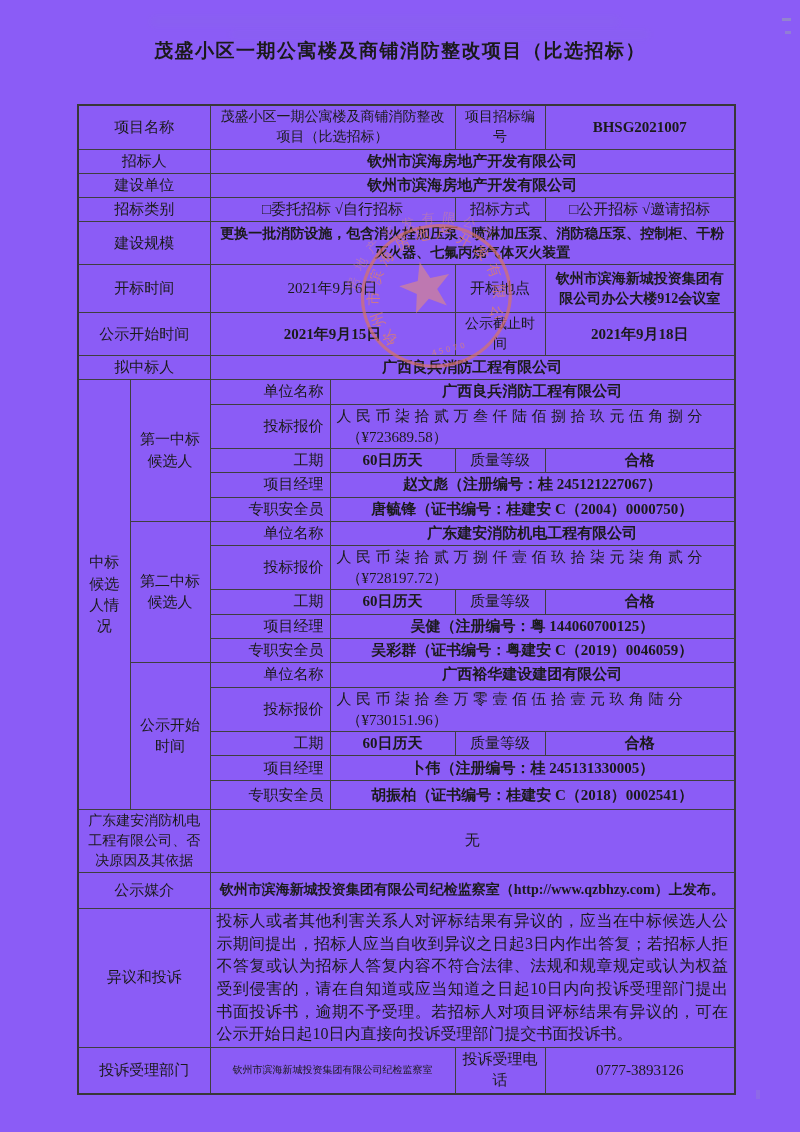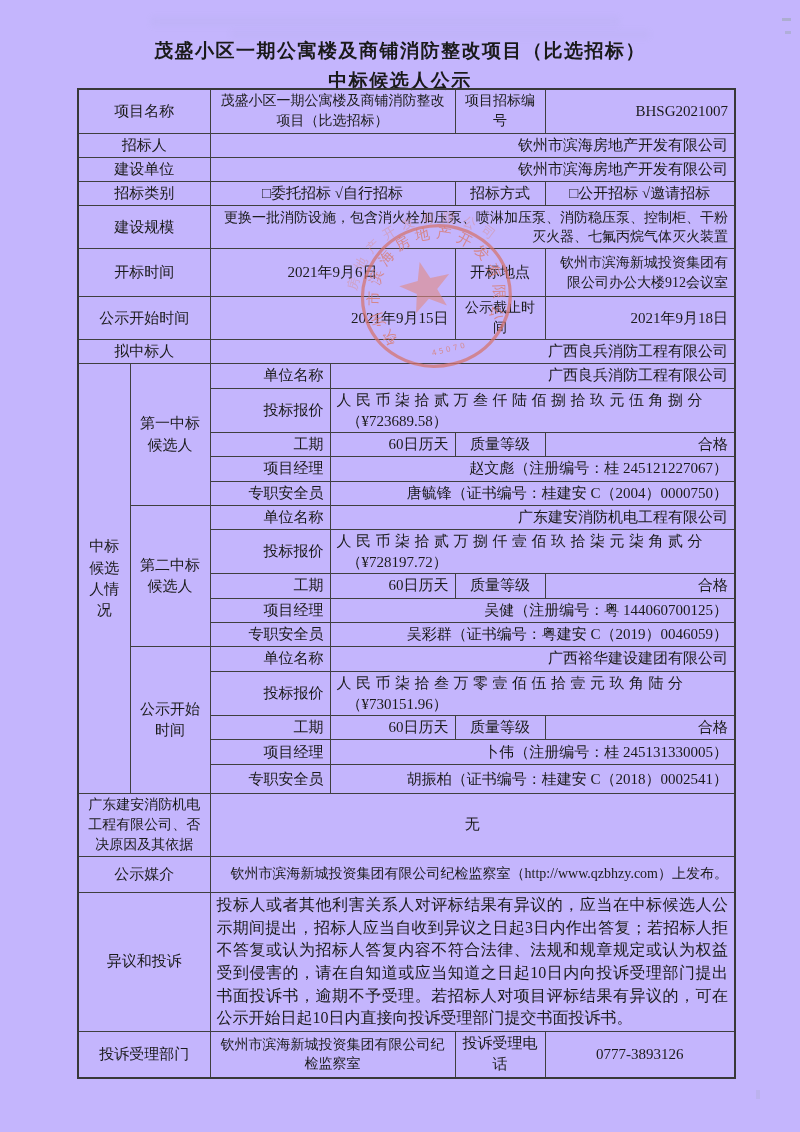--- a/index.html
+++ b/index.html
@@ -1,55 +1,54 @@
 <!DOCTYPE html>
 <html><head>
 <meta charset="utf-8">
 <style>
   html,body{margin:0;padding:0;}
   body{width:800px;height:1132px;background:#f4f4f2;font-family:"Liberation Serif","DejaVu Serif",serif;}
-  .page{position:relative;width:800px;height:1132px;background:#c4b5fd;overflow:hidden;color:#1a1a1a;}
+  .page{position:relative;width:800px;height:1132px;background:#8b5cf6;overflow:hidden;color:#1a1a1a;}
 
   
   .ghost{position:absolute;background:#7e95a6;opacity:0.05;filter:blur(3px);border-radius:3px;pointer-events:none;}
   .speck{position:absolute;background:#9aa6ad;pointer-events:none;}
 
   .title{position:absolute;top:36px;left:0;width:800px;text-align:center;font-weight:bold;
          font-size:19px;letter-spacing:1.5px;line-height:30px;}
 
-  table.doc{position:absolute;left:77px;top:88px;width:657px;border-collapse:collapse;table-layout:fixed;
+  table.doc{position:absolute;left:77px;top:104px;width:657px;border-collapse:collapse;table-layout:fixed;
             font-size:15px;color:#1b1b1b;border:2px solid #383838;}
   table.doc td{border:1.5px solid #3f3f3f;padding:1px 6px;line-height:1.42;vertical-align:middle;overflow:hidden;}
   td.lbl{text-align:center;padding:1px 2px;}
   td.flabel{text-align:right;padding-left:9px;}
-  td.val{text-align:right;padding-left:9px;}
+  td.val{text-align:center;padding-left:9px;font-weight:bold;}
   td.ctr{text-align:center;font-family:Liberation Serif, serif;}
   td.small{font-size:14px;line-height:1.38;}
-  td.wrapc{text-align:center;font-size:14px;line-height:1.35;}
+  td.wrapc{text-align:center;font-size:10px;line-height:1.35;}
   .price-words{letter-spacing:4.5px;white-space:nowrap;line-height:1.4;}
   .price-number{padding-left:10px;line-height:1.35;}
   td.para{font-size:16px;line-height:1.16;text-align:justify;padding:3px 8px;}
   td.sec{line-height:1.55;}
 
   svg.seal{position:absolute;left:346px;top:202px;transform:rotate(-14deg);pointer-events:none;}
 </style>
 </head>
 <body>
 
 <div class="page">
 
   <div class="ghost" style="left:150px;top:16px;width:470px;height:11px;"></div>
   <div class="ghost" style="left:230px;top:30px;width:420px;height:9px;"></div>
   <div class="speck" style="left:782px;top:18px;width:9px;height:3px;opacity:.55;"></div>
   <div class="speck" style="left:785px;top:31px;width:6px;height:3px;opacity:.45;"></div>
   <div class="speck" style="left:756px;top:1090px;width:4px;height:9px;opacity:.18;"></div>
 
   <div class="title">
     <div>茂盛小区一期公寓楼及商铺消防整改项目（比选招标）</div>
-    <div>中标候选人公示</div>
   </div>
 
   <table class="doc">
     <colgroup>
       <col style="width:52px">
         <col style="width:80px">
         <col style="width:120px">
       <col style="width:125px">
         <col style="width:90px">
         <col style="width:190px">

